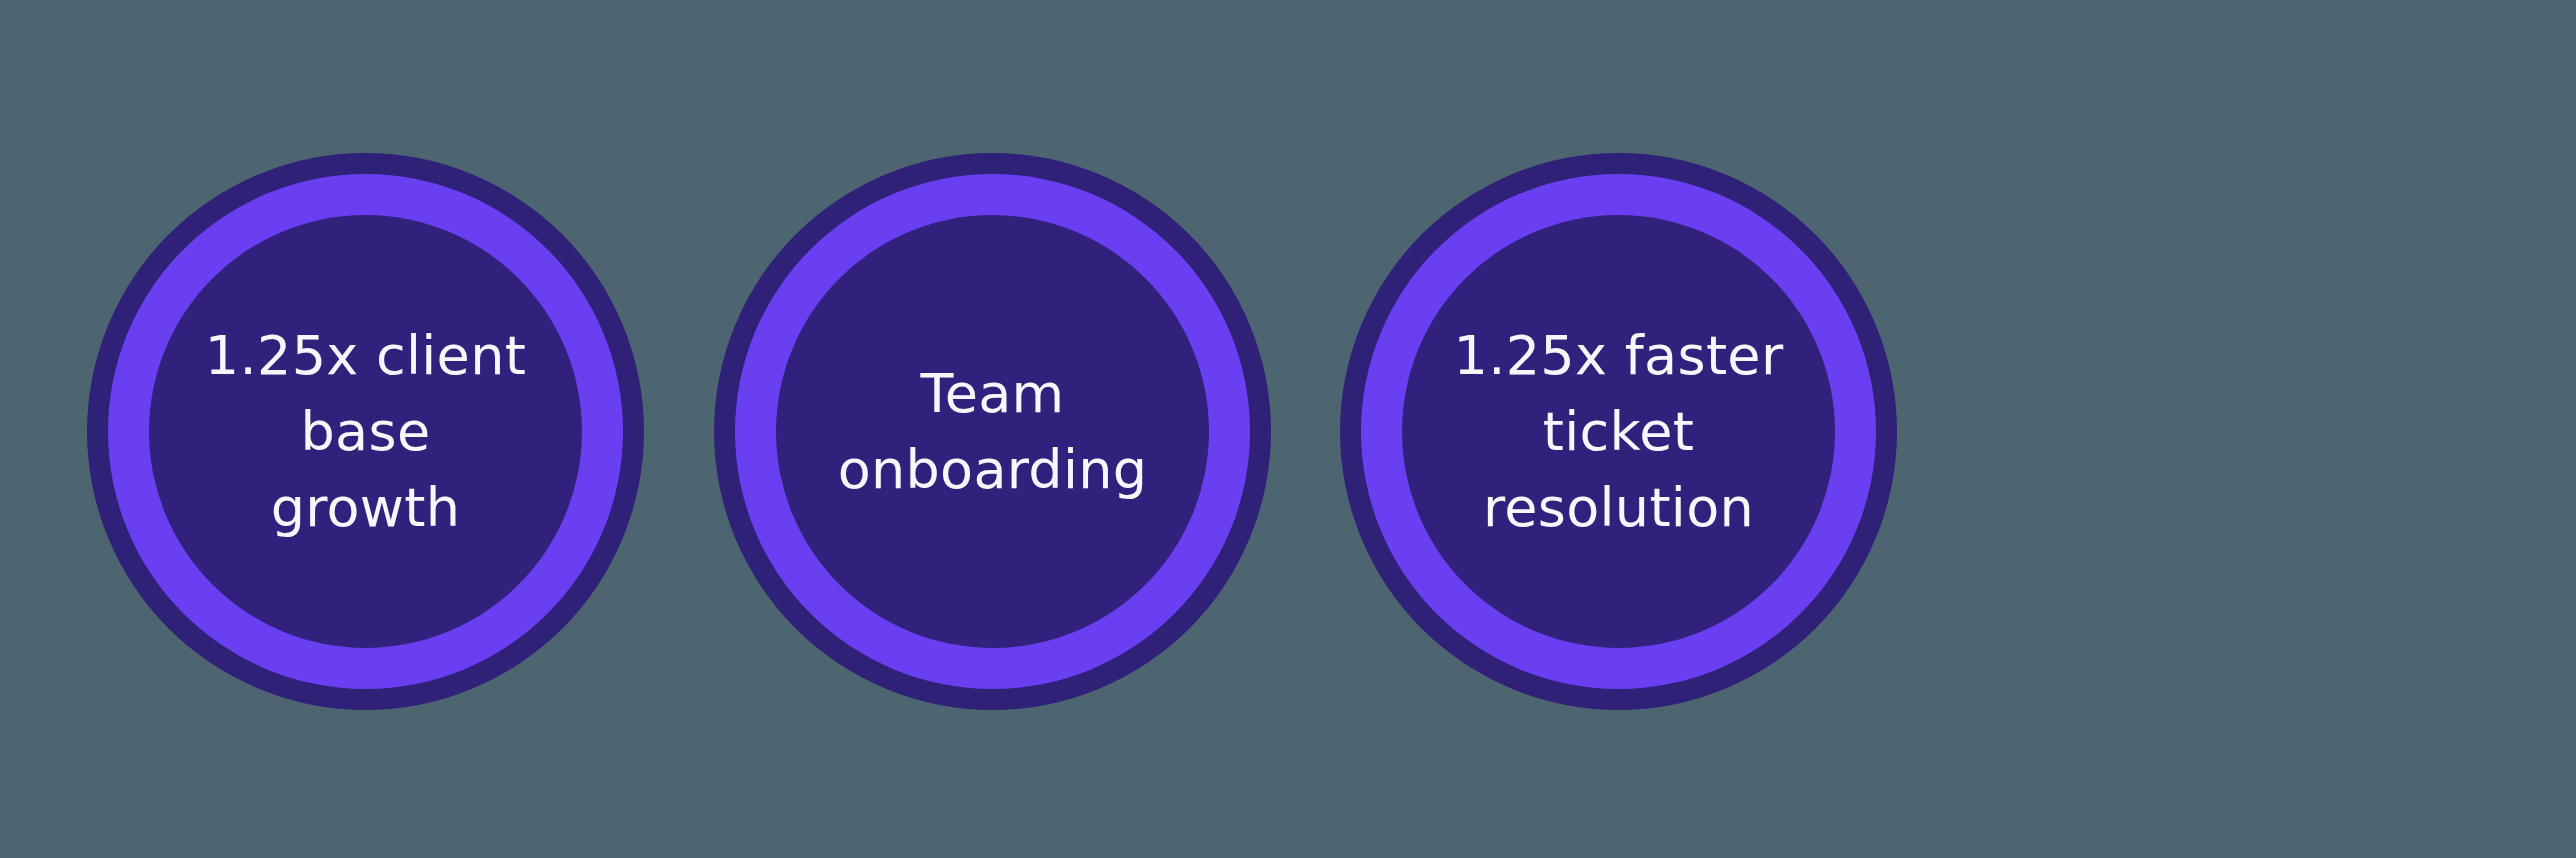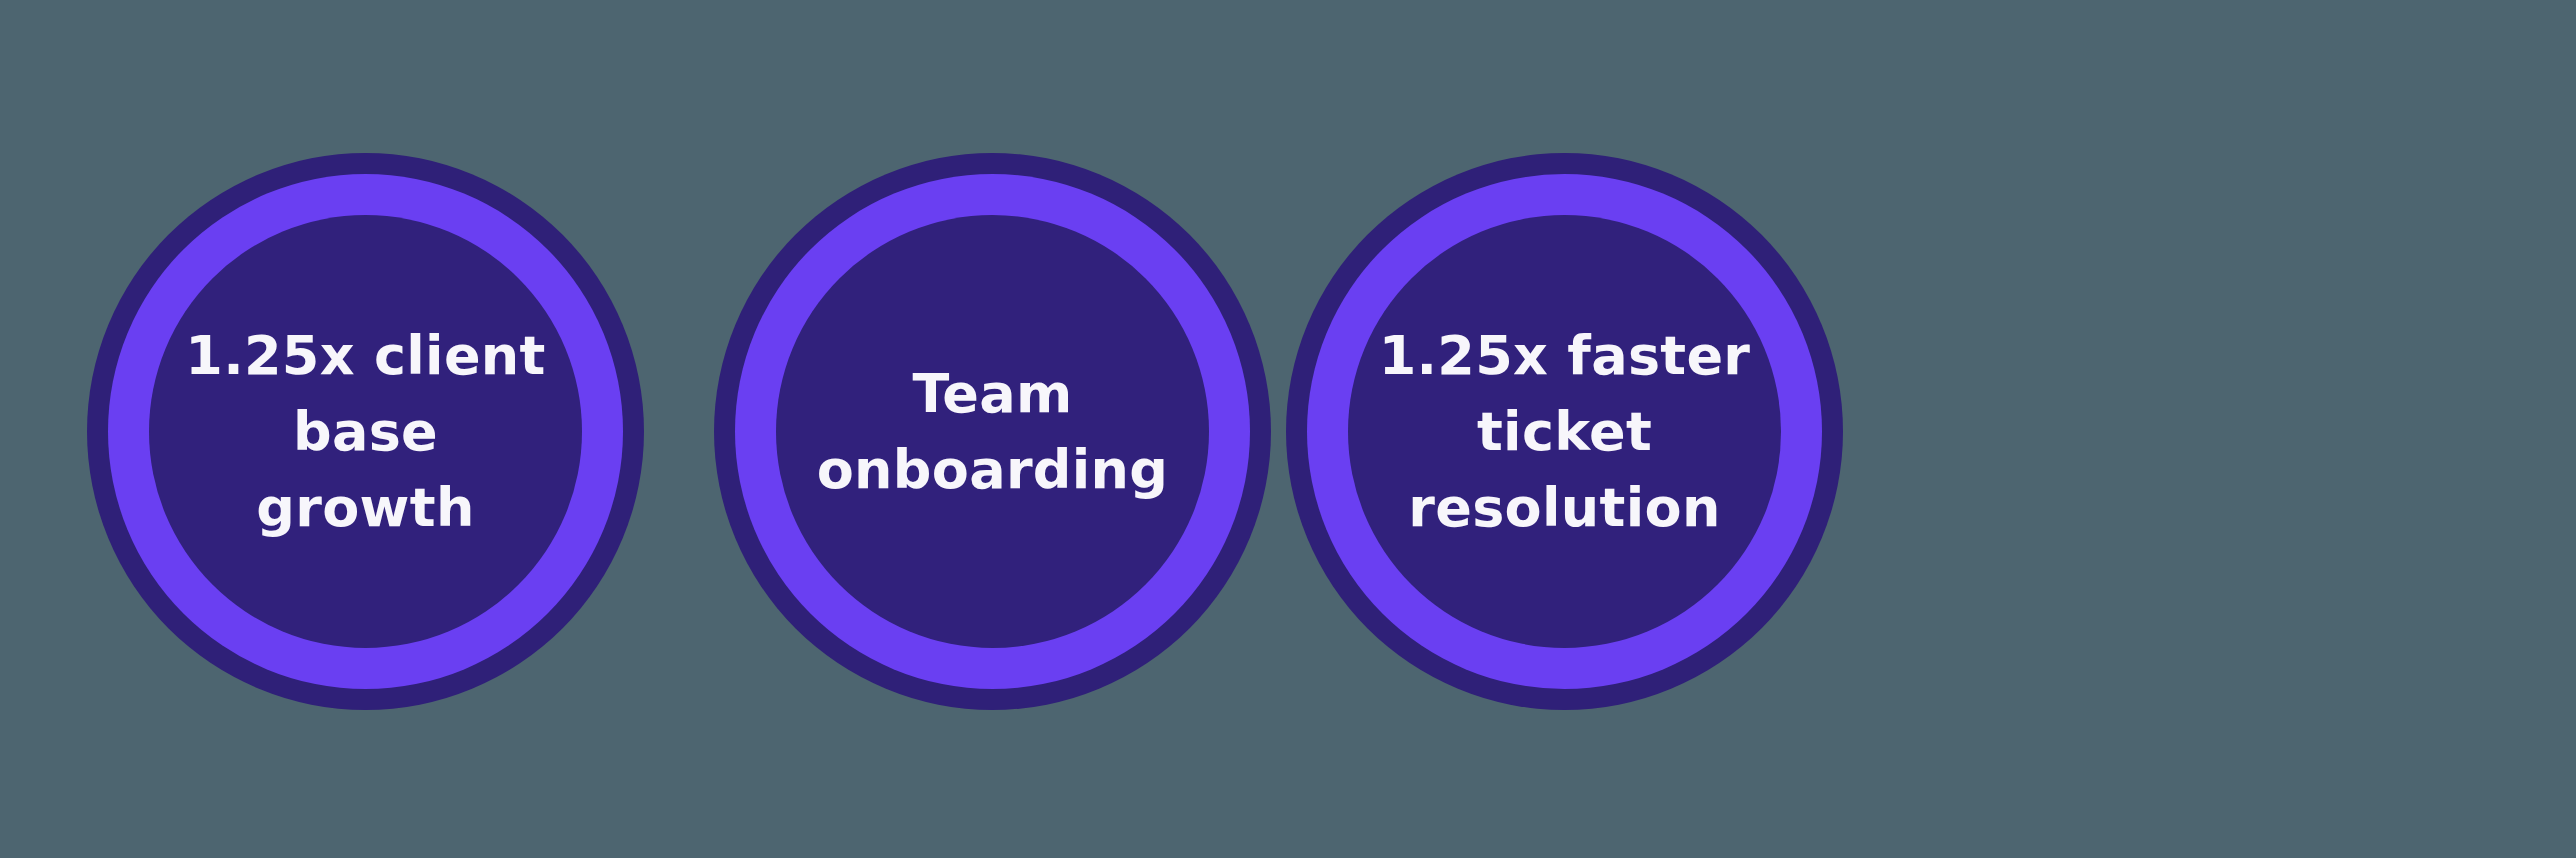--- a/index.html
+++ b/index.html
@@ -10,21 +10,20 @@
     width: 2576px;
     height: 859px;
     background: #4d6570;
     overflow: hidden;
     font-family: "DejaVu Sans", sans-serif;
   }
   .stage {
     position: relative;
     width: 2576px;
     height: 859px;
-    font-weight: bold;
   }
   .stat-circle {
     position: absolute;
     top: 153px;
     width: 557px;
     height: 557px;
     border-radius: 50%;
     background: #2f2078;
   }
   .stat-circle .ring {
@@ -45,21 +44,21 @@
   .stat-label {
     color: #f7f6fb;
     font-size: 54px;
     line-height: 76px;
     text-align: center;
     white-space: pre-line;
     letter-spacing: 0.3px;
   }
   .pos-1 { left: 87px; }
   .pos-2 { left: 714px; }
-  .pos-3 { left: 1286px; }
+  .pos-3 { left: 1340px; }
   .pos-4 { left: 1967px; }
 </style>
 </head>
 <body>
 
 <div class="stage">
 
   <div class="stat-circle pos-1">
     <div class="ring"></div>
     <div class="inner">

